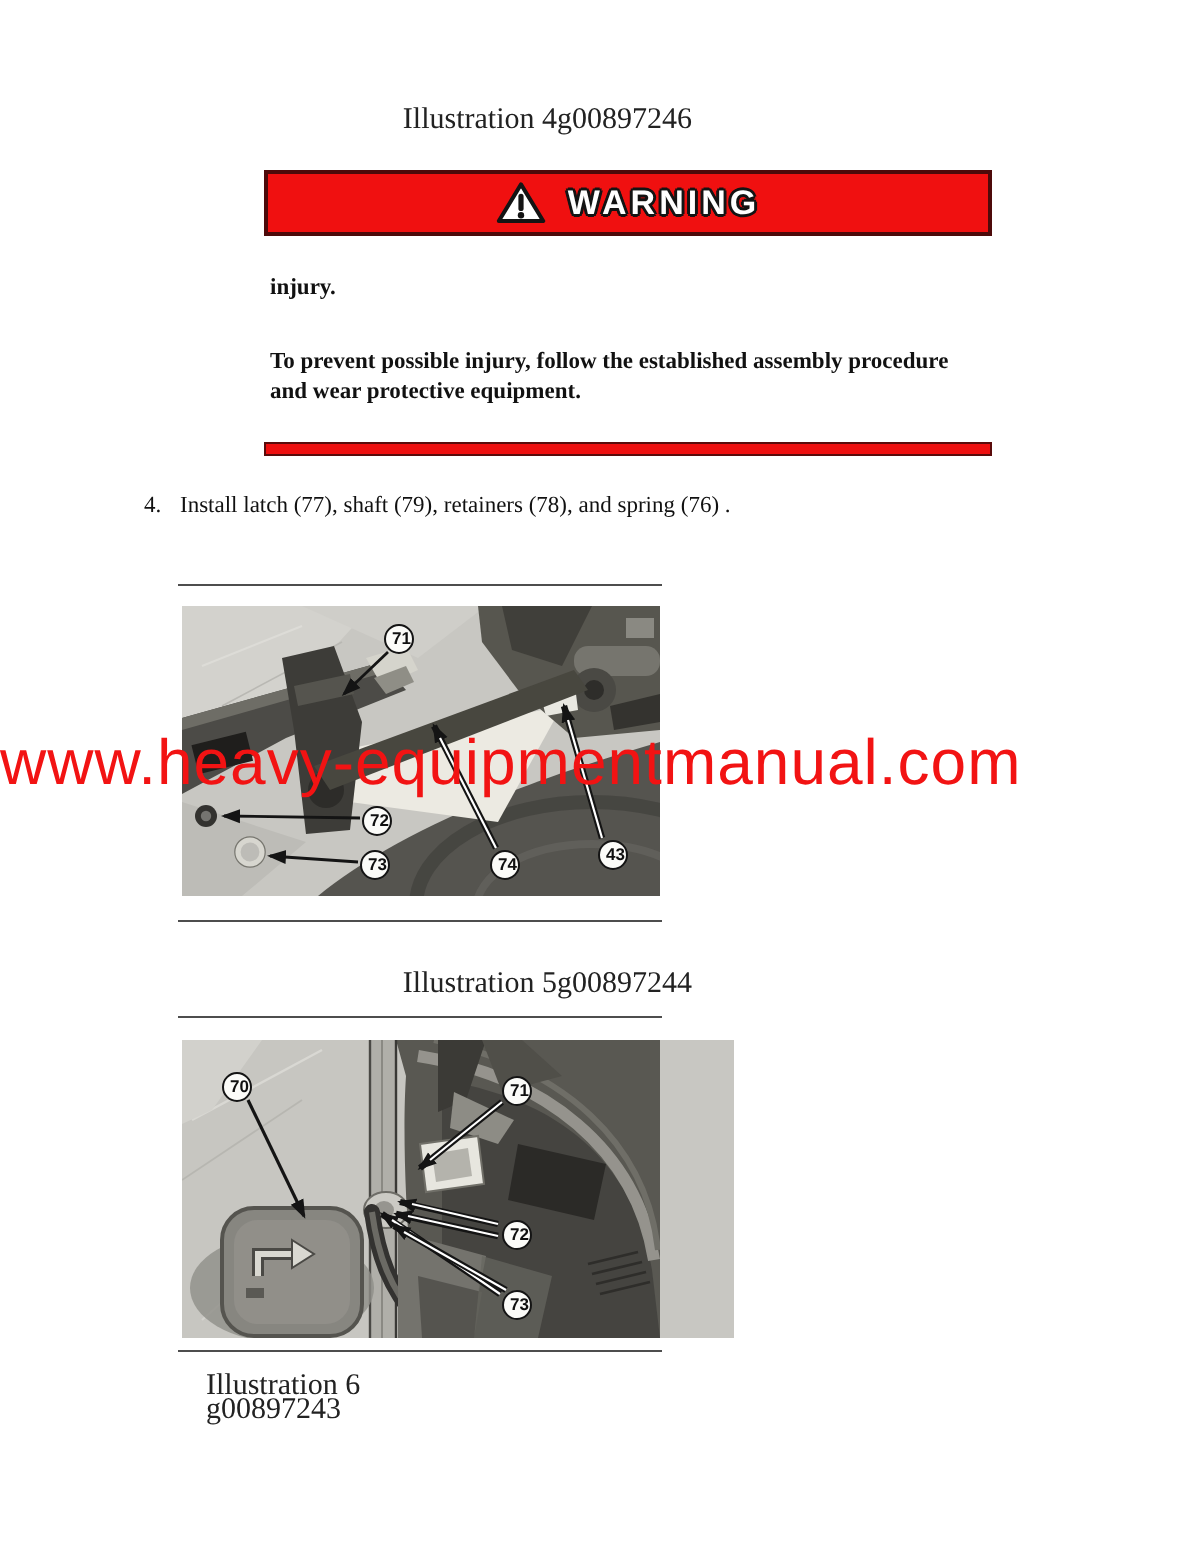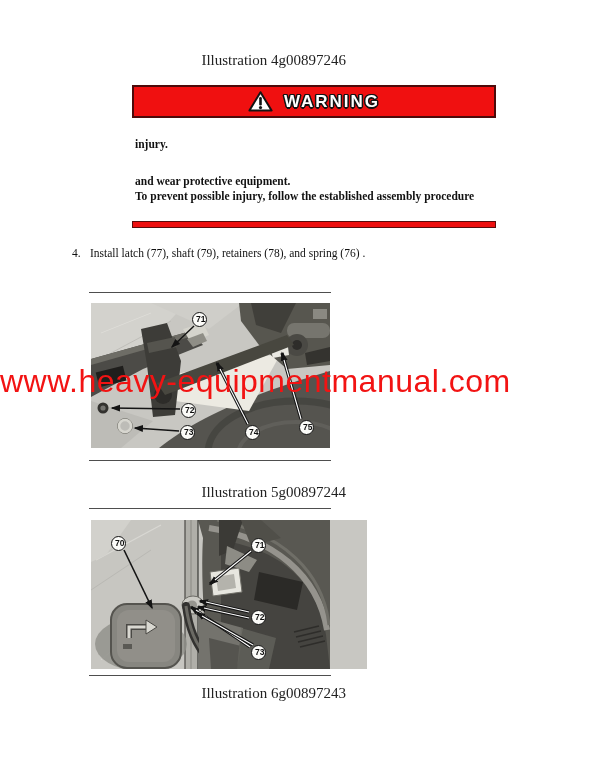--- a/index.html
+++ b/index.html
@@ -3,21 +3,21 @@
 <meta charset="utf-8">
 <style>
   html,body{margin:0;padding:0;background:#ffffff;}
   .page{
     position:relative;width:600px;height:776px;background:#ffffff;overflow:hidden;
     font-family:"Liberation Serif", serif;color:#1b1b1b;
   }
   
   .caption-row{position:absolute;left:90px;width:243px;display:flex;justify-content:flex-end;
     font-size:15px;line-height:12px;color:#222;margin-left:13px;}
-  .cap4{top:54px;} .cap5{top:486px;} .cap6{top:687px;}
+  .cap4{top:54px;} .cap5{top:486px;} .cap6{top:687px;flex-direction:column;}
 
   
   .warn-banner{position:absolute;left:132px;top:85px;width:364px;height:33px;box-sizing:border-box;
     background:var(--red-banner,#f01010);border:2px solid #4d0a0a;
     display:flex;align-items:center;justify-content:center;gap:11px;}
   .warn-title{font-family:"Liberation Sans", sans-serif;font-weight:700;font-size:17px;
     letter-spacing:2px;color:#ffffff;
     text-shadow:-1.5px 0 #141414,1.5px 0 #141414,0 -1.5px #141414,0 1.5px #141414,
       -1px -1px #141414,1px 1px #141414,-1px 1px #141414,1px -1px #141414;}
   .warn-para{position:absolute;left:135px;font-weight:700;font-size:11.5px;line-height:14.5px;
@@ -69,22 +69,22 @@
         <circle cx="12.5" cy="16.6" r="1.6" fill="#141414"></circle>
       </svg>
     </span>
     <span class="warn-title">WARNING</span>
   </div>
 
   <div class="warn-para warn-p1">
     <span>injury.</span>
   </div>
   <div class="warn-para warn-p2">
+    <span>To prevent possible injury, follow the established assembly procedure</span>
     <span>and wear protective equipment.</span>
-    <span>To prevent possible injury, follow the established assembly procedure</span>
   </div>
   <div class="warn-endbar"></div>
 
   <div class="step-line">
     <span class="step-num">4.</span>
     <span>Install latch (77), shaft (79), retainers (78), and spring (76) .</span>
   </div>
 
   <div class="rule r1a"></div>
 
@@ -151,21 +151,21 @@
     <div class="callout" style="left:89.5px;top:99.5px;">
         <span>72</span>
       </div>
     <div class="callout" style="left:88.5px;top:121.5px;">
         <span>73</span>
       </div>
     <div class="callout" style="left:153.5px;top:121.5px;">
         <span>74</span>
       </div>
     <div class="callout" style="left:207.5px;top:116.5px;">
-        <span>75</span>
+        <span>43</span>
       </div>
   </div>
 
   <div class="rule r1b"></div>
   <div class="caption-row cap5">
     <span>Illustration 5</span>
     <span>g00897244</span>
   </div>
 
   <div class="rule r2a"></div>

